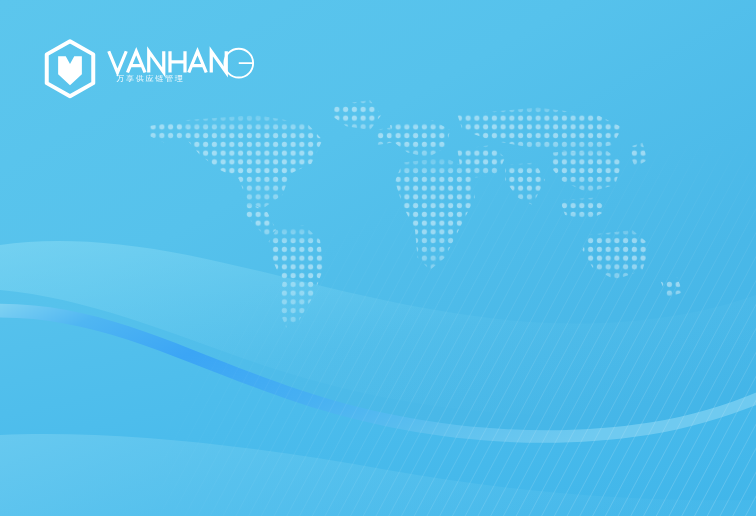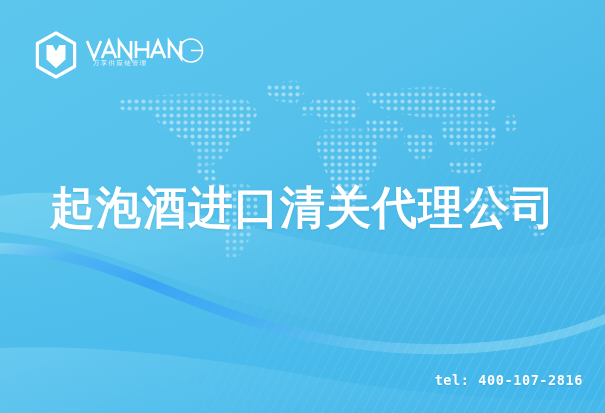--- a/index.html
+++ b/index.html
@@ -266,17 +266,15 @@
         <g stroke="#ffffff" fill="none">
           <circle cx="106" cy="14.5" r="11.5" stroke-width="1.5"></circle>
           <path d="M106 14.5 L117.5 14.5" stroke-width="1.5"></path>
         </g>
       </svg>
       <div id="logo-sub">万享供应链管理</div>
     </div>
 
   </div>
 
-  <div id="headline">起泡酒进口清关代理公司</div>
-
-  <div id="phone">tel: 400-107-2816</div>
+
 
 </div>
 
 </body></html>

